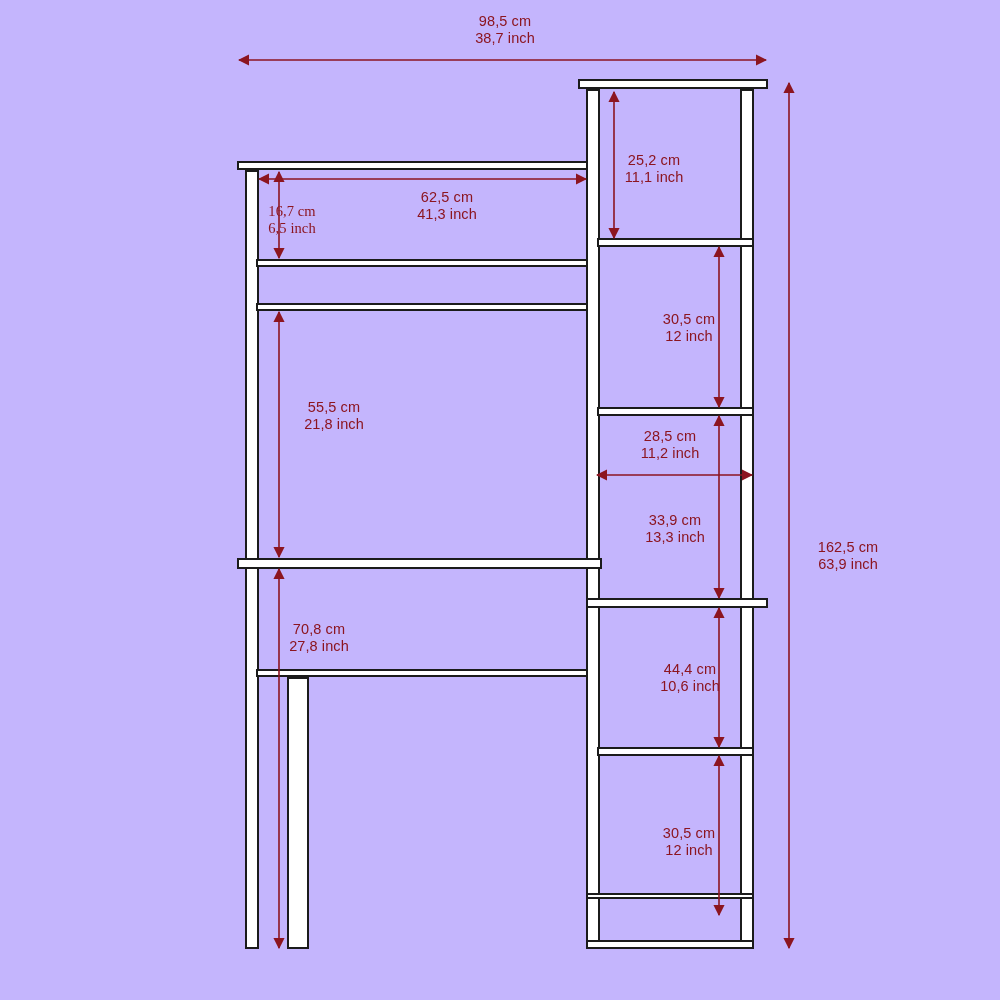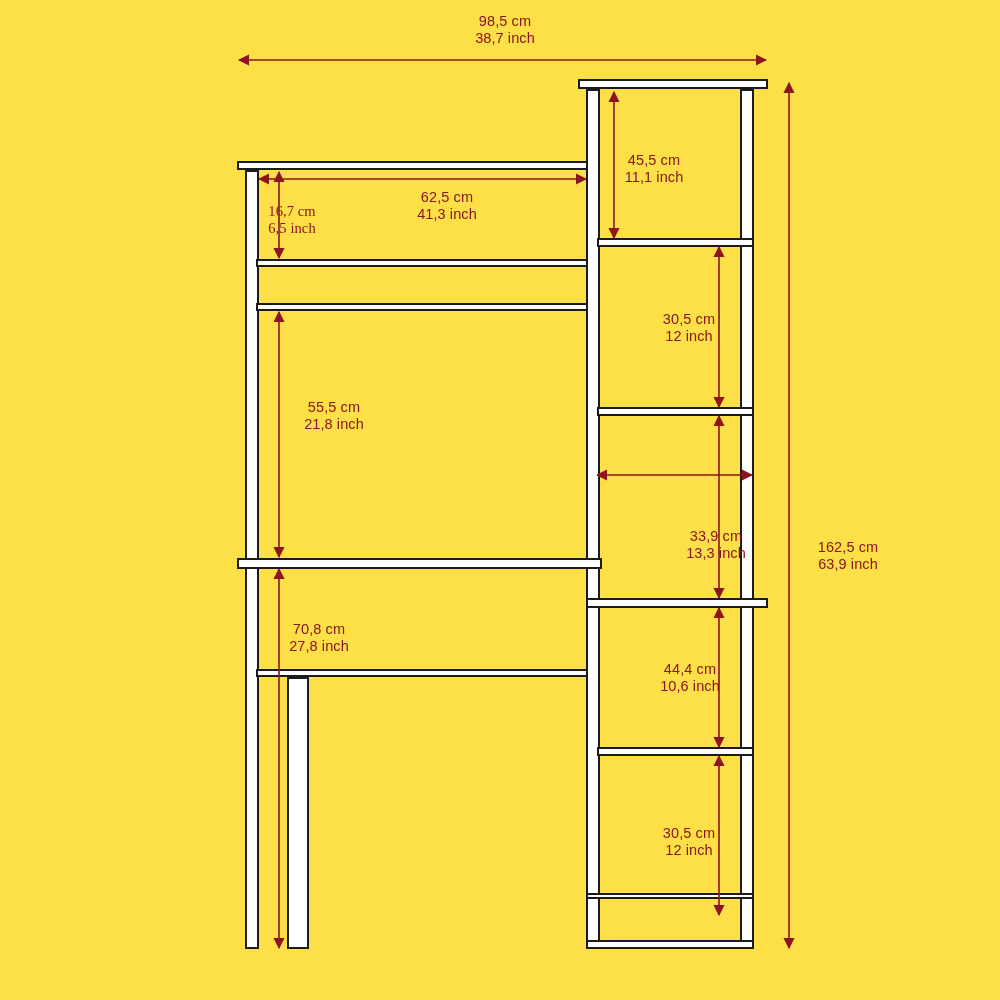--- a/index.html
+++ b/index.html
@@ -7,21 +7,21 @@
     padding: 0;
     background: #ffffff;
   }
   body {
     font-family: "Liberation Sans", sans-serif;
   }
   #stage {
     position: relative;
     width: 1000px;
     height: 1000px;
-    background: #fde047;
+    background: #c4b5fd;
     overflow: hidden;
   }
   
   .part {
     position: absolute;
     box-sizing: border-box;
     border: 2px solid #1b1b1b;
     background: #ffffff;
   }
   
@@ -115,36 +115,40 @@
     <div>62,5 cm</div>
     <div>41,3 inch</div>
   </div>
 
   <div class="dim-label" style="left:227px; top:203px; width:130px;font-family:Liberation Serif, serif;">
     <div>16,7 cm</div>
     <div>6,5 inch</div>
   </div>
 
   <div class="dim-label" style="left:589px; top:152px; width:130px;">
-    <div>45,5 cm</div>
+    <div>25,2 cm</div>
     <div>11,1 inch</div>
   </div>
 
   <div class="dim-label" style="left:624px; top:311px; width:130px;">
     <div>30,5 cm</div>
     <div>12 inch</div>
   </div>
 
+  <div class="dim-label" style="left:605px; top:428px; width:130px;">
+    <div>28,5 cm</div>
+    <div>11,2 inch</div>
+  </div>
 
   <div class="dim-label" style="left:269px; top:399px; width:130px;">
     <div>55,5 cm</div>
     <div>21,8 inch</div>
   </div>
 
-  <div class="dim-label" style="left:651px; top:512px; width:130px;margin-top:16px;">
+  <div class="dim-label" style="left:610px; top:512px; width:130px;">
     <div>33,9 cm</div>
     <div>13,3 inch</div>
   </div>
 
   <div class="dim-label" style="left:254px; top:621px; width:130px;">
     <div>70,8 cm</div>
     <div>27,8 inch</div>
   </div>
 
   <div class="dim-label" style="left:625px; top:661px; width:130px;">

